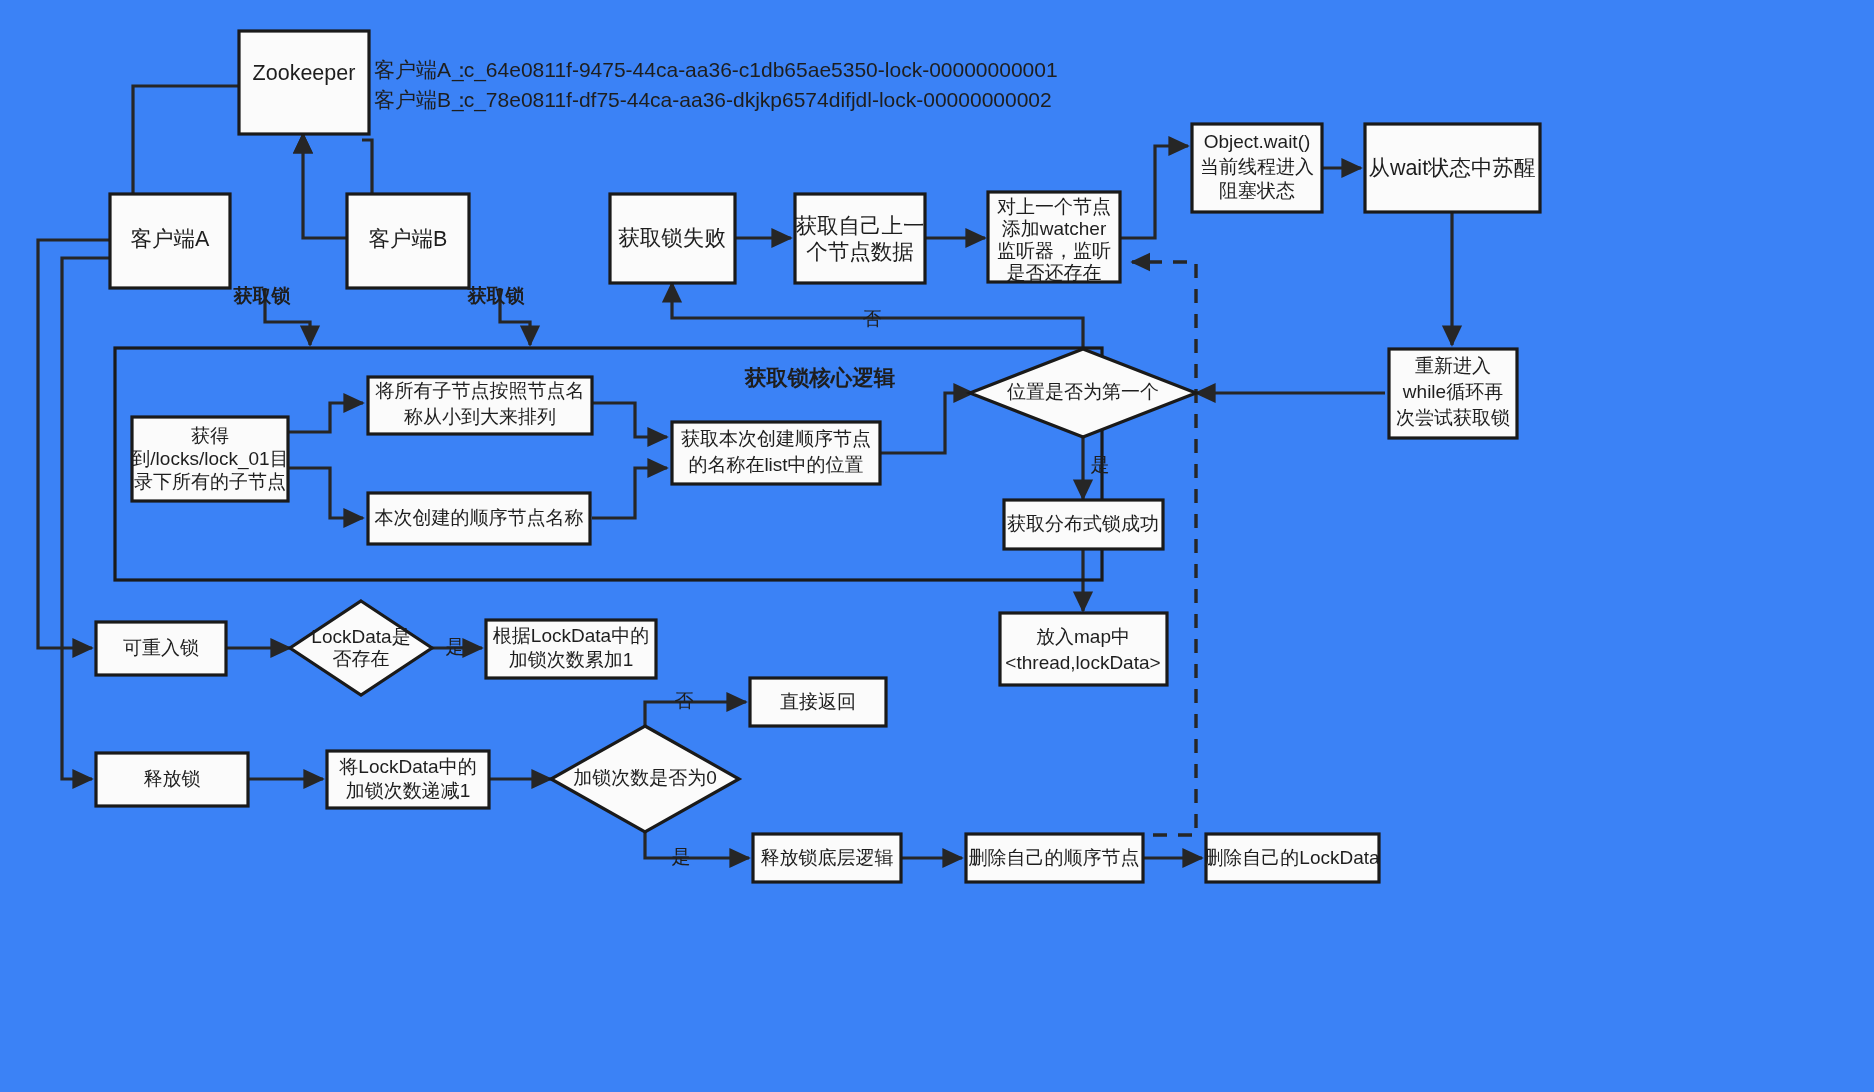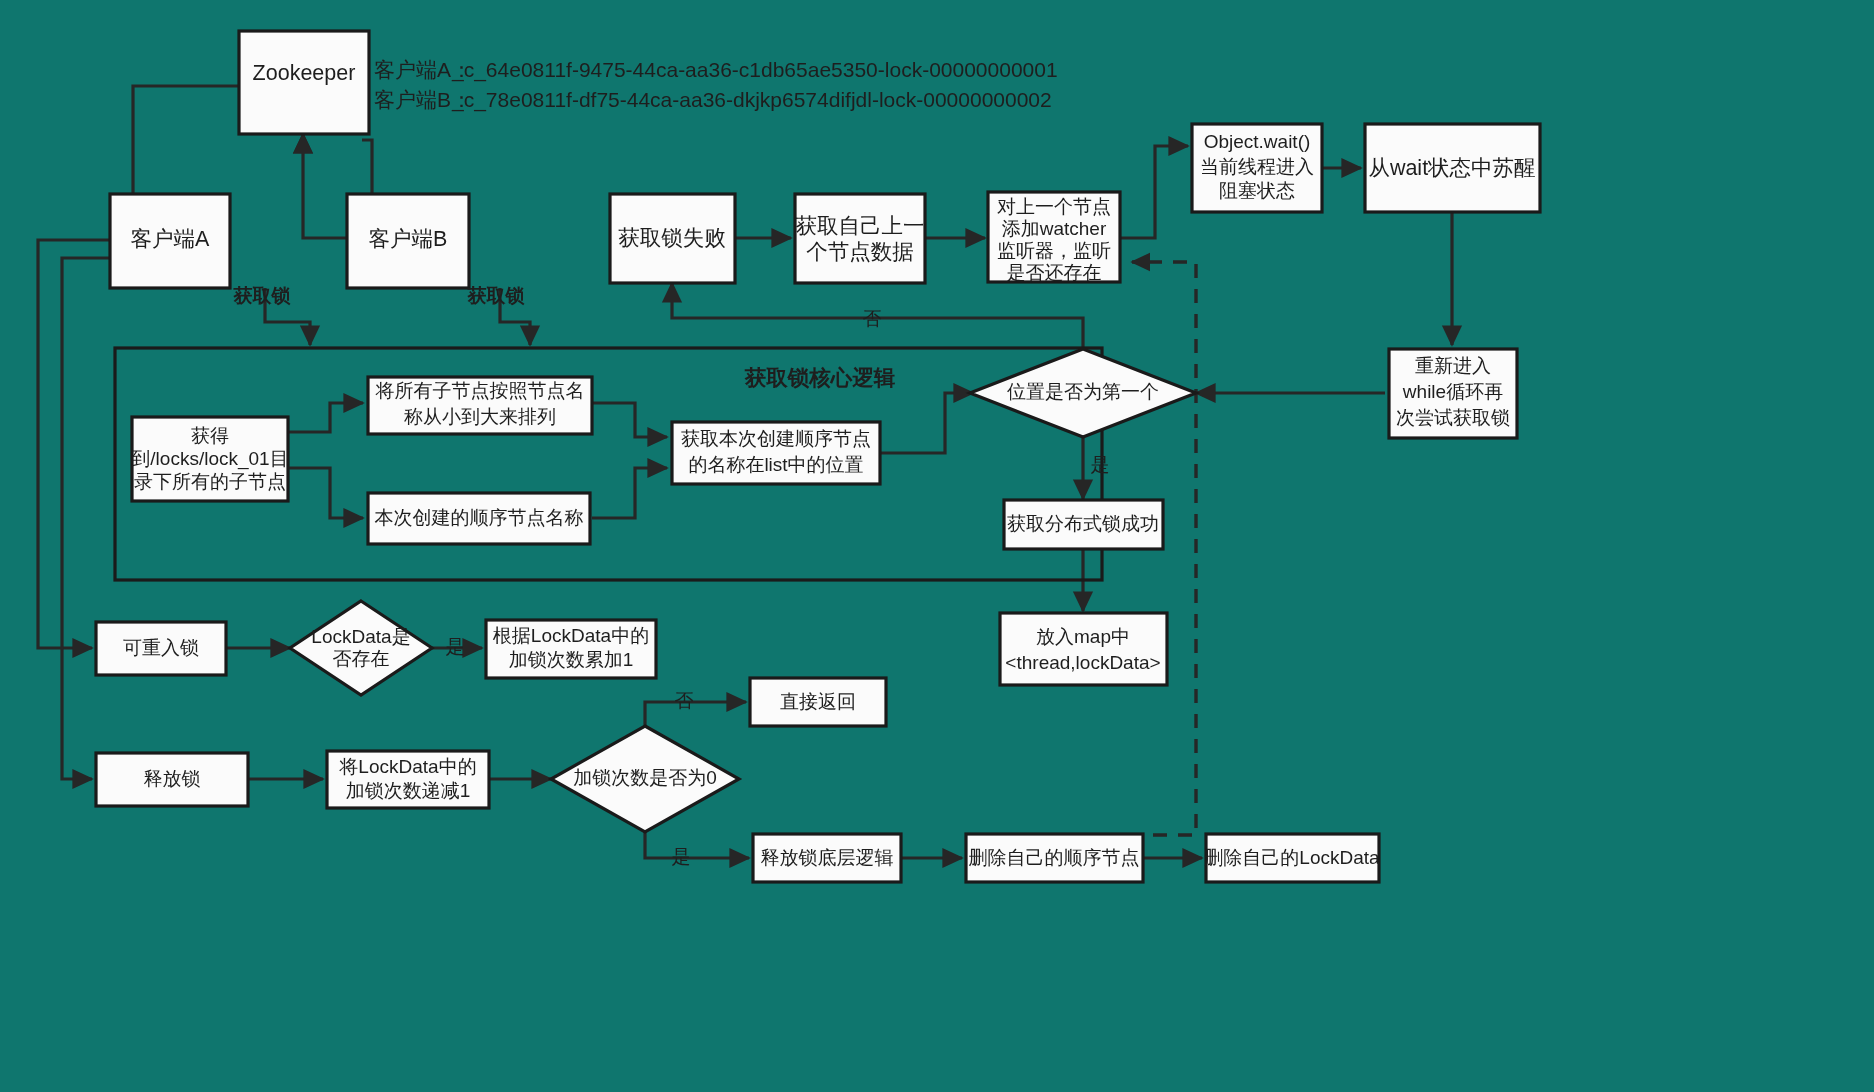--- a/index.html
+++ b/index.html
@@ -10,21 +10,21 @@
   body {
     width: 1874px;
     height: 1092px;
     font-family: "Liberation Sans", "DejaVu Sans", sans-serif;
     overflow: hidden;
   }
   #canvas-root {
     position: relative;
     width: 1874px;
     height: 1092px;
-    background: #0f766e;
+    background: #3b82f6;
   }
   svg.flow {
     position: absolute;
     left: 0;
     top: 0;
     width: 1874px;
     height: 1092px;
     display: block;
   }
   .node-rect {

